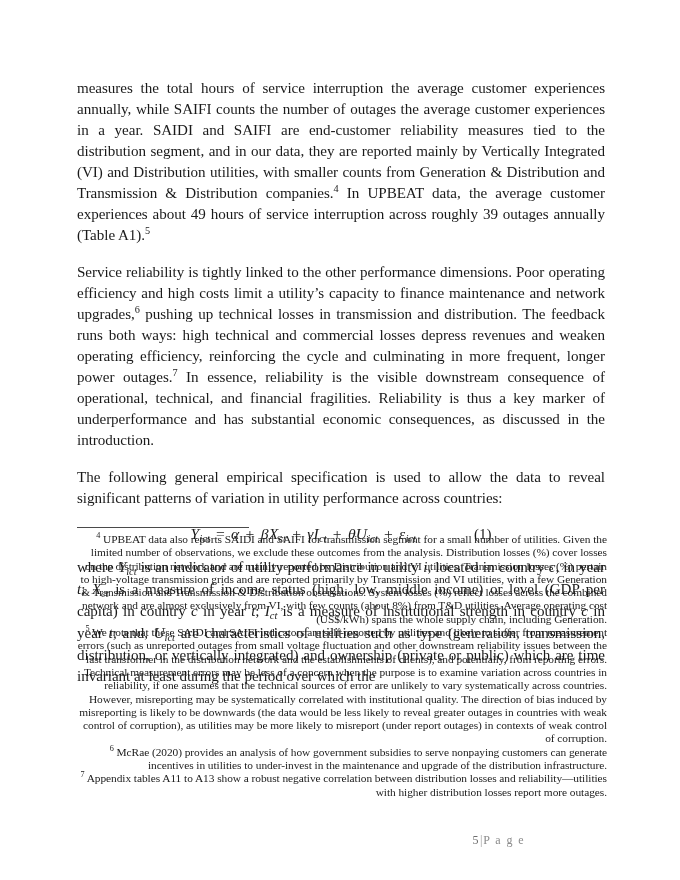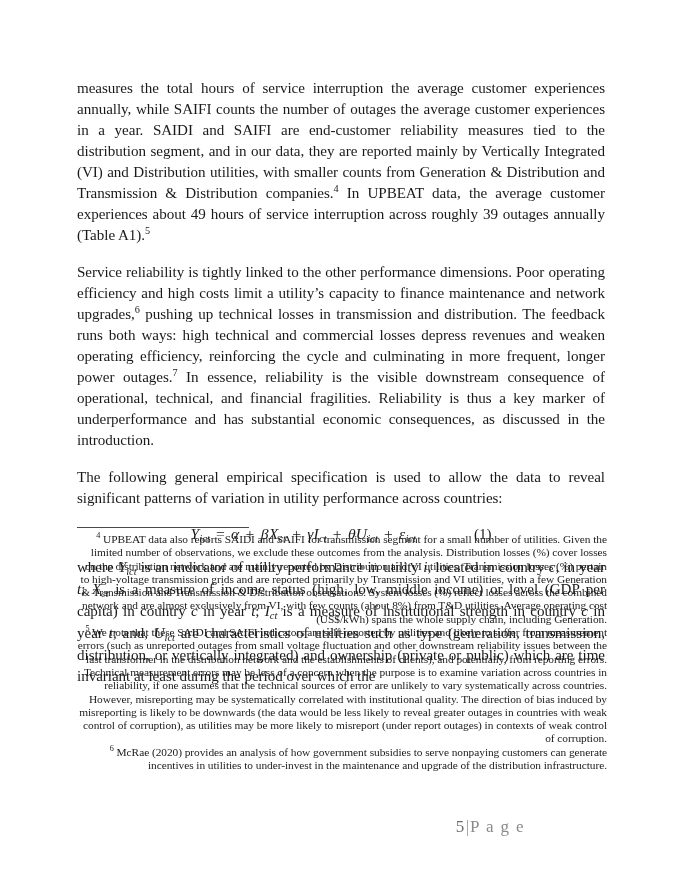--- a/index.html
+++ b/index.html
@@ -98,22 +98,22 @@
     letter-spacing: -0.06px;
   }
   p.footnote sup {
     font-size: 0.72em;
     vertical-align: super;
     line-height: 0;
   }
   .page-footer {
     position: absolute;
     right: 75px;
-    bottom: 43px;
-    font-size: 17px;
+    bottom: 32px;
+    font-size: 12px;
     color: #8a8a8a;
     letter-spacing: 1.4px;
     white-space: nowrap;
   }
   .page-footer .pg-num {
     color: #6d6d6d;
   }
   .page-footer .pg-sep {
     color: #9a9a9a;
     letter-spacing: 1px;
@@ -136,20 +136,21 @@
 
     <p class="body-par">where <i class="mathvar">Y<sub>ict</sub></i> is an indicator of utility performance in utility <i class="mathvar">i</i>, located in country <i class="mathvar">c</i>, in year <i class="mathvar">t</i>; <i class="mathvar">X<sub>ct</sub></i> is a measure of income status (high, low, middle income) or level (GDP per capita) in country <i class="mathvar">c</i> in year <i class="mathvar">t</i>; <i class="mathvar">I<sub>ct</sub></i> is a measure of institutional strength in country <i class="mathvar">c</i> in year <i class="mathvar">t</i>; and, <i class="mathvar">U<sub>ict</sub></i> are characteristics of utilities such as type (generation, transmission, distribution, or vertically integrated) and ownership (private or public) which are time invariant at least during the period over which the</p>
   </div>
 
   <div class="footnotes">
     <div class="fn-rule"></div>
     <div>
         <p class="footnote"><sup>4</sup><span> UPBEAT data also reports SAIDI and SAIFI for transmission segment for a small number of utilities. Given the limited number of observations, we exclude these outcomes from the analysis. Distribution losses (%) cover losses on the distribution network and are mainly reported by Distribution and VI utilities. Transmission losses (%) pertain to high-voltage transmission grids and are reported primarily by Transmission and VI utilities, with a few Generation &amp; Transmission and Transmission &amp; Distribution observations. System losses (%) reflect losses across the combined network and are almost exclusively from VI, with few counts (about 8%) from T&amp;D utilities. Average operating cost (US$/kWh) spans the whole supply chain, including Generation.</span></p>
         <p class="footnote"><sup>5</sup><span> We note that these SAIDI and SAIFI indicators are self-reported by utilities and likely to suffer from measurement errors (such as unreported outages from small voltage fluctuation and other downstream reliability issues between the last transformer in the distribution network and the establishments of clients), and potentially, from reporting errors. Technical measurement errors may be less of a concern when the purpose is to examine variation across countries in reliability, if one assumes that the technical sources of error are unlikely to vary systematically across countries. However, misreporting may be systematically correlated with institutional quality. The direction of bias induced by misreporting is likely to be downwards (the data would be less likely to reveal greater outages in countries with weak control of corruption), as utilities may be more likely to misreport (under report outages) in contexts of weak control of corruption.</span></p>
         <p class="footnote"><sup>6</sup><span> McRae (2020) provides an analysis of how government subsidies to serve nonpaying customers can generate incentives in utilities to under-invest in the maintenance and upgrade of the distribution infrastructure.</span></p>
+        <p class="footnote"><sup>7</sup><span> Appendix tables A11 to A13 show a robust negative correlation between distribution losses and reliability—utilities with higher distribution losses report more outages.</span></p>
       </div>
   </div>
 
   <div class="page-footer">
     <span class="pg-num">5</span><span class="pg-sep">|</span><span>P a g e</span>
   </div>
 
 </div>
 
 </body></html>

